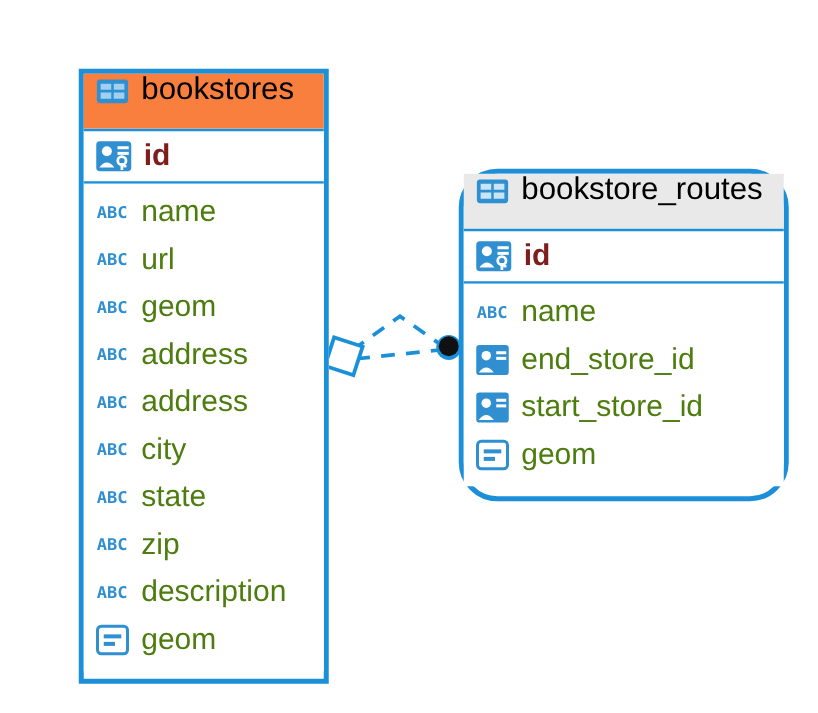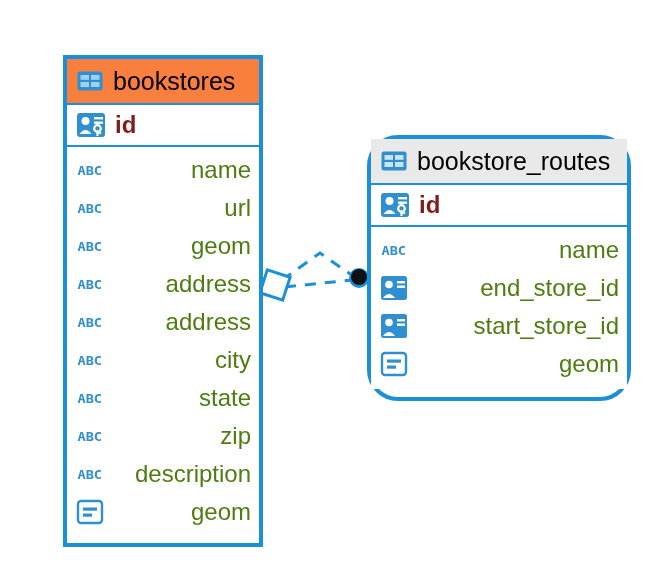--- a/index.html
+++ b/index.html
@@ -20,21 +20,20 @@
 
   
   .entity {
     position: absolute;
     box-sizing: border-box;
     border: 4px solid #1b90d8;
     background: #ffffff;
   }
   .entity-header {
     display: flex;
-    align-items: center;
     box-sizing: border-box;
     height: 44px;
     padding: 0 8px 0 9px;
     gap: 9px;
   }
   .entity-header.selected { background: #f97f3f; }
   .entity-header.normal   { background: #e9e9e9; }
   .entity-title {
     font-size: 25px;
     color: #000000;
@@ -64,21 +63,20 @@
   .fields {
     padding: 4px 0 6px 0;
     background: #ffffff;
   }
   .field-row {
     display: flex;
     align-items: center;
     height: 38px;
     padding: 0 8px 0 9px;
     gap: 9px;
-    justify-content: space-between;
   }
   .field-label {
     font-size: 24px;
     color: #4d7c0f;
     line-height: 1;
     white-space: nowrap;
   }
 
   
   .icon {

